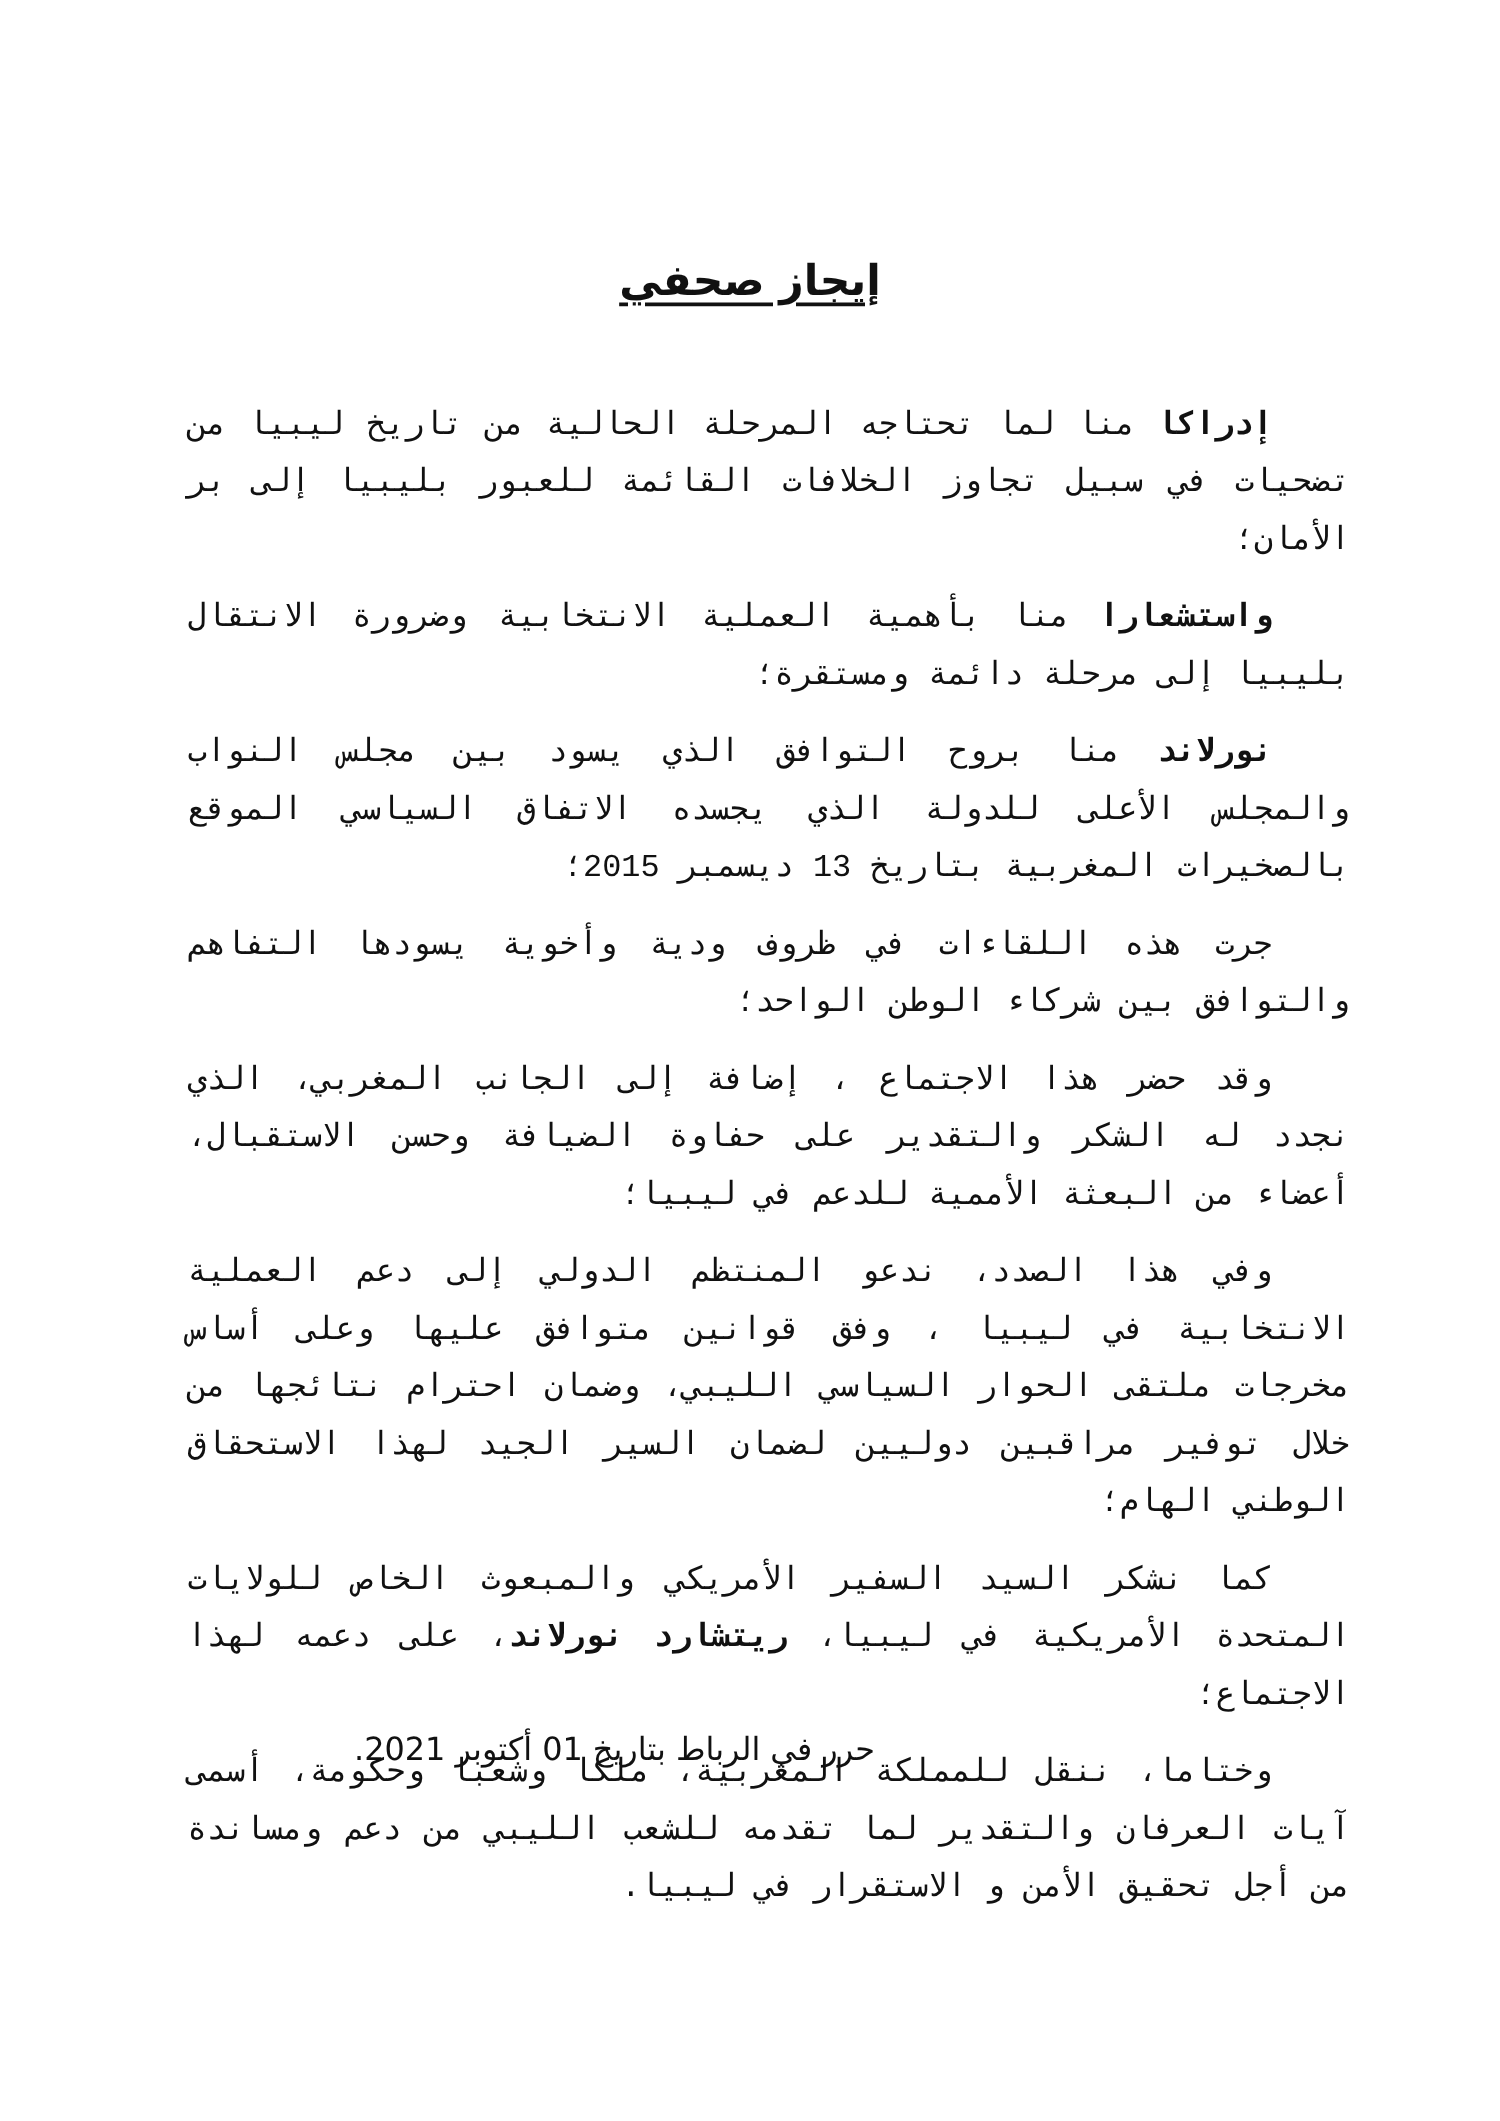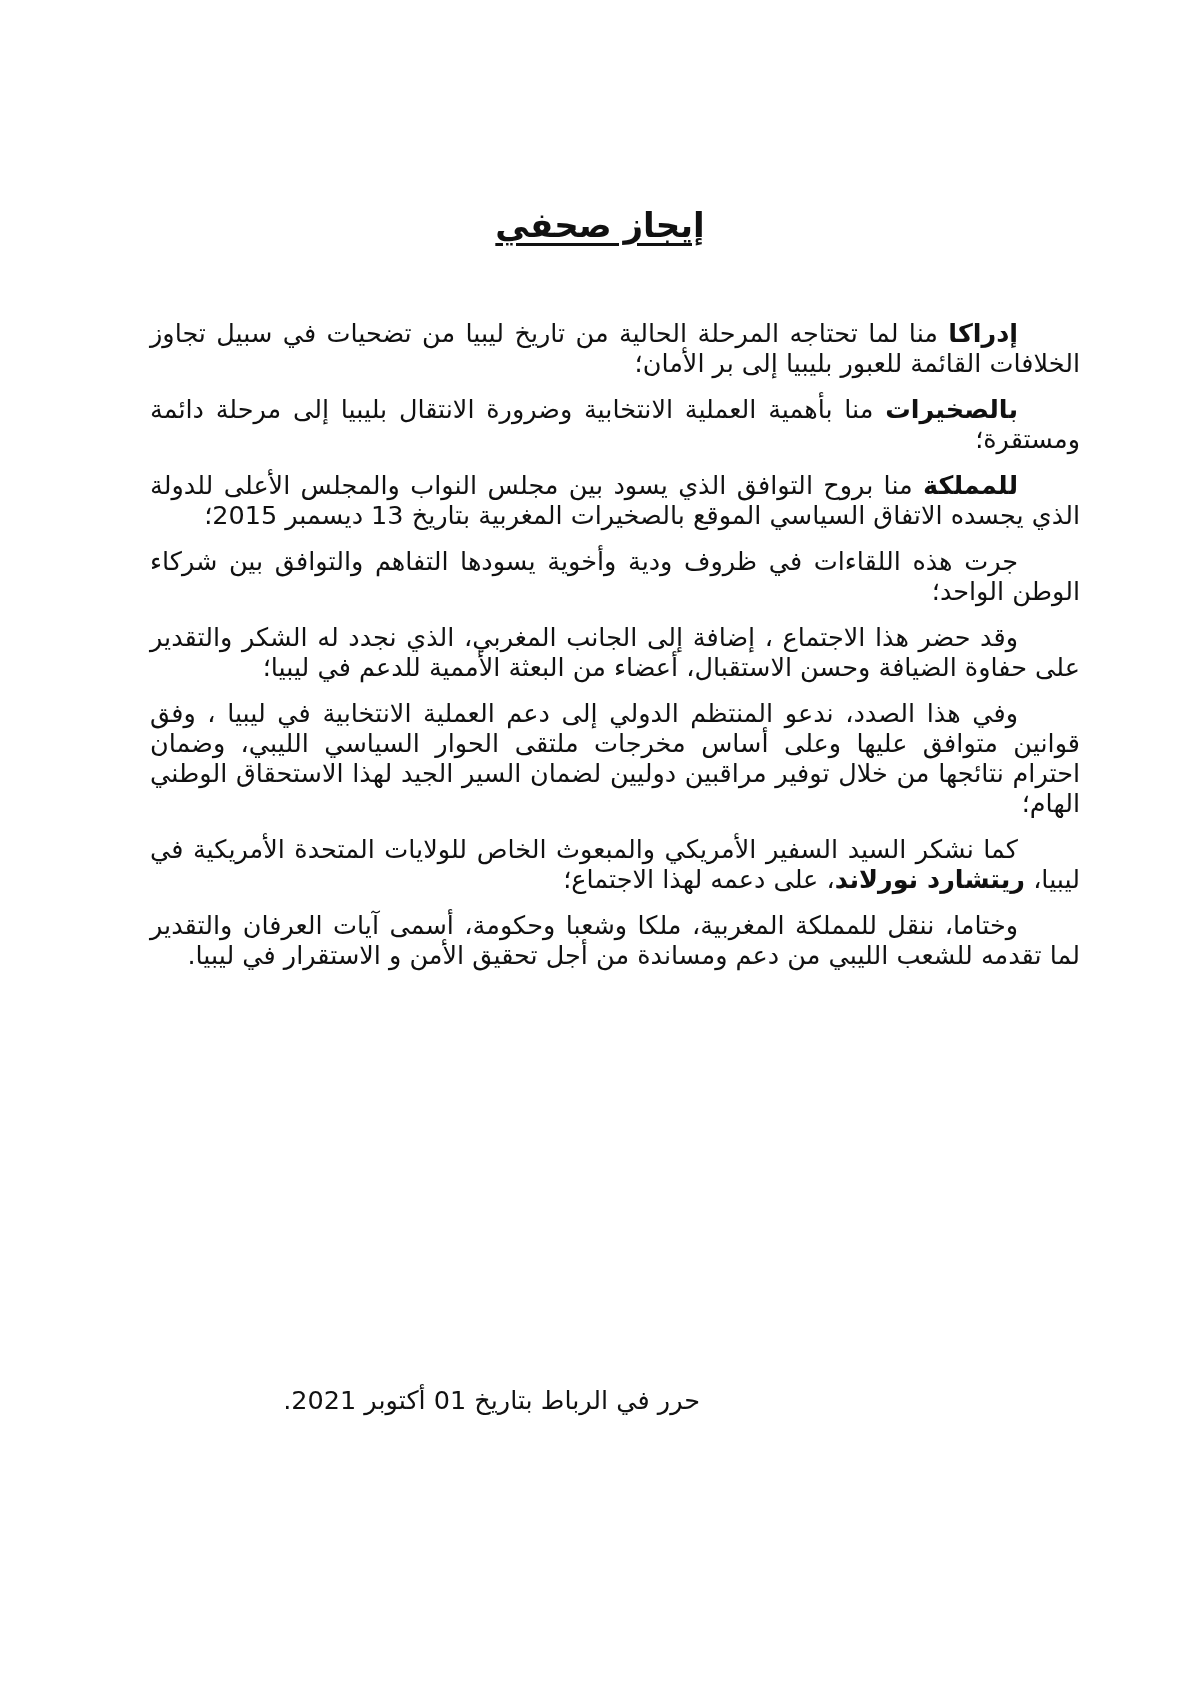--- a/index.html
+++ b/index.html
@@ -2,37 +2,37 @@
 <html><head>
 <meta charset="utf-8">
 <style>
   html, body { margin: 0; padding: 0; background: #ffffff; }
   body { width: 1200px; height: 1697px; position: relative; overflow: hidden;
          font-family: "DejaVu Sans", "Liberation Sans", sans-serif; color: #111111; }
   .page { position: absolute; left: 0; top: 0; width: 1200px; height: 1256px; background: #fff; }
   .title { position: absolute; top: 205px; left: 0; width: 1200px; text-align: center; direction: rtl; }
   .title span { font-size: 34px; font-weight: bold; text-decoration: underline; text-underline-offset: 6px; }
   .body { position: absolute; top: 318px; left: 138px; width: 942px; direction: rtl; text-align: justify; }
-  .para { font-size: 25.5px; line-height: 30px; margin: 0 0 16px 12px; text-indent: 62px; }
+  .para { font-size: 25.5px; line-height: 46px; margin: 0 0 16px 12px; text-indent: 62px; font-family: Liberation Mono, monospace; }
   .para b { font-weight: bold; }
   .signature { position: absolute; top: 1385px; left: 138px; width: 942px; direction: rtl; text-align: right; }
   .signature span { display: inline-block; font-size: 25.5px; margin-right: 380px; }
 </style>
 </head>
 <body>
 
 <div class="page">
   <div class="title">
     <span>إيجاز صحفي</span>
   </div>
 
   <div class="body">
     <p class="para"><b>إدراكا</b><span> منا لما تحتاجه المرحلة الحالية من تاريخ ليبيا من تضحيات في سبيل تجاوز الخلافات القائمة للعبور بليبيا إلى بر الأمان؛</span></p>
-    <p class="para"><b>بالصخيرات</b><span> منا بأهمية العملية الانتخابية وضرورة الانتقال بليبيا إلى مرحلة دائمة ومستقرة؛</span></p>
-    <p class="para"><b>للمملكة</b><span> منا بروح التوافق الذي يسود بين مجلس النواب والمجلس الأعلى للدولة الذي يجسده الاتفاق السياسي الموقع بالصخيرات المغربية بتاريخ 13 ديسمبر 2015؛</span></p>
+    <p class="para"><b>واستشعارا</b><span> منا بأهمية العملية الانتخابية وضرورة الانتقال بليبيا إلى مرحلة دائمة ومستقرة؛</span></p>
+    <p class="para"><b>نورلاند</b><span> منا بروح التوافق الذي يسود بين مجلس النواب والمجلس الأعلى للدولة الذي يجسده الاتفاق السياسي الموقع بالصخيرات المغربية بتاريخ 13 ديسمبر 2015؛</span></p>
     <p class="para"><span>جرت هذه اللقاءات في ظروف ودية وأخوية يسودها التفاهم والتوافق بين شركاء الوطن الواحد؛</span></p>
     <p class="para"><span>وقد حضر هذا الاجتماع ، إضافة إلى الجانب المغربي، الذي نجدد له الشكر والتقدير على حفاوة الضيافة وحسن الاستقبال، أعضاء من البعثة الأممية للدعم في ليبيا؛</span></p>
     <p class="para"><span>وفي هذا الصدد، ندعو المنتظم الدولي إلى دعم العملية الانتخابية في ليبيا ، وفق قوانين متوافق عليها وعلى أساس مخرجات ملتقى الحوار السياسي الليبي، وضمان احترام نتائجها من خلال توفير مراقبين دوليين لضمان السير الجيد لهذا الاستحقاق الوطني الهام؛</span></p>
     <p class="para"><span>كما نشكر السيد السفير الأمريكي والمبعوث الخاص للولايات المتحدة الأمريكية في ليبيا، </span><b>ريتشارد نورلاند</b><span>، على دعمه لهذا الاجتماع؛</span></p>
     <p class="para"><span>وختاما، ننقل للمملكة المغربية، ملكا وشعبا وحكومة، أسمى آيات العرفان والتقدير لما تقدمه للشعب الليبي من دعم ومساندة من أجل تحقيق الأمن و الاستقرار في ليبيا.</span></p>
   </div>
 
   <div class="signature">
     <span>حرر في الرباط بتاريخ 01 أكتوبر 2021.</span>
   </div>

